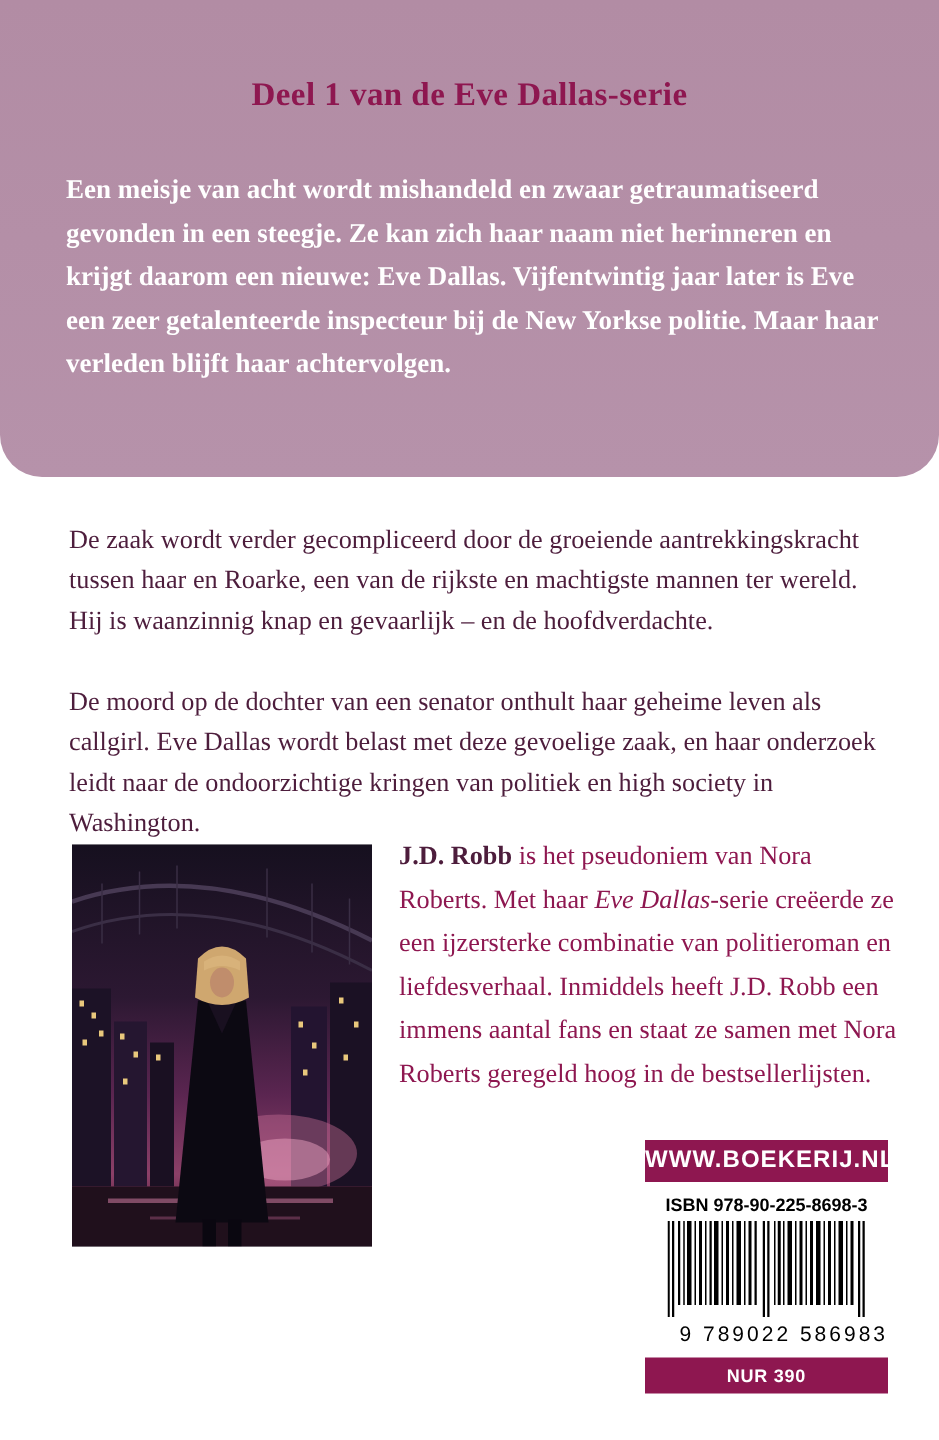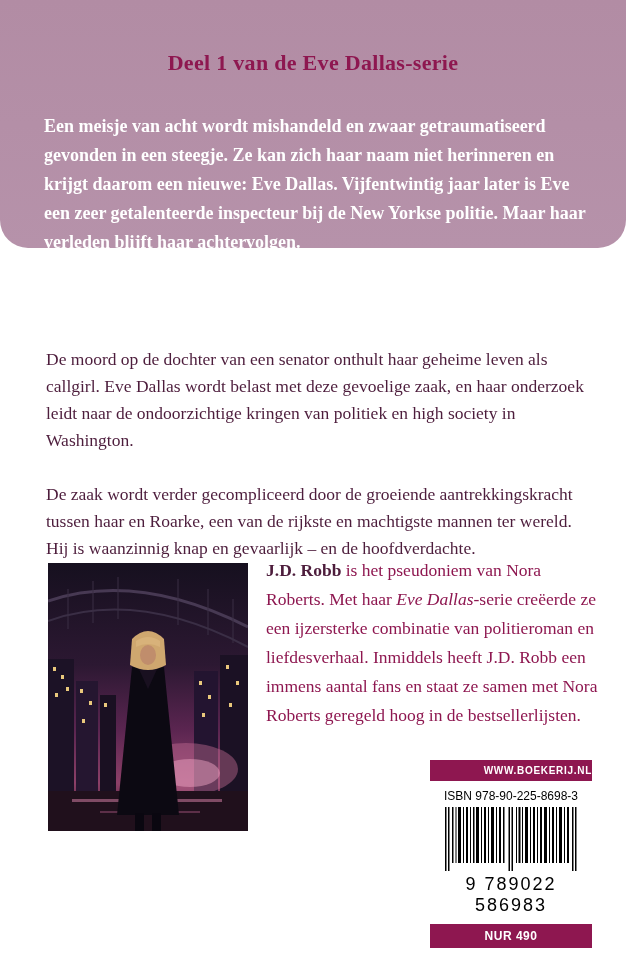--- a/index.html
+++ b/index.html
@@ -1,20 +1,20 @@
 <!DOCTYPE html>
 <html style="--mauve: #b28ca4; --maroon: #8e1750; --dark-plum: #4d1d3c;"><head>
 <meta charset="utf-8">
 <style>
   * { margin:0; padding:0; box-sizing:border-box; }
   html,body { background:#ffffff; }
   body { font-family:"Liberation Serif", serif; }
   .page { position:relative; width:626px; height:960px; background:#ffffff; margin:0 auto; overflow:hidden; }
 
-  .top-block { position:absolute; top:0; left:0; width:626px; height:248px;
+  .top-block { position:absolute; top:0; left:0; width:626px; height:318px;
     background:linear-gradient(180deg, var(--mauve,#b28ca4) 0%, #b692aa 100%);
     border-radius:0 0 28px 28px; }
   .series-title { position:absolute; top:50px; left:0; width:100%; text-align:center;
     font-size:22px; font-weight:bold; color:var(--maroon,#8e1750); letter-spacing:0.3px; }
   .intro { position:absolute; top:112px; left:44px; right:40px; color:#ffffff;
     font-weight:bold; font-size:18px; line-height:29px; }
 
   .synopsis { position:absolute; top:346px; left:46px; right:40px;
     color:var(--dark-plum,#4d1d3c); font-size:17.5px; line-height:27px; }
   .synopsis p + p { margin-top:27px; }
@@ -22,39 +22,39 @@
   .author-row { position:absolute; top:563px; left:48px; display:flex; gap:18px;justify-content:space-between; }
   .photo { width:200px; height:268px; flex:0 0 auto; background:#14101c; overflow:hidden; }
   .photo svg { display:block; }
   .bio { width:332px; font-size:17.5px; line-height:29px; color:var(--maroon,#8e1750); margin-top:-7px; }
   .bio .author-name { font-weight:bold; color:var(--dark-plum,#4d1d3c); }
   .bio .italic { font-style:italic; }
 
   .barcode-block { position:absolute; top:760px; left:430px; width:162px;
     font-family:"Liberation Sans", sans-serif; }
   .mbar { background:var(--maroon,#8e1750); color:#ffffff; text-align:center; font-weight:bold; }
-  .website-bar { font-size:10px; letter-spacing:0.7px; padding:5px 0; margin-bottom:3px;text-align:right; }
+  .website-bar { font-size:16px; letter-spacing:0.7px; padding:5px 0; margin-bottom:3px; }
   .nur-bar { font-size:12px; letter-spacing:0.5px; padding:5px 0; margin-top:3px; }
-  .isbn { text-align:center; font-weight:normal; color:#000000; font-size:12px; padding:5px 0 4px; }
+  .isbn { text-align:center; font-weight:bold; color:#000000; font-size:12px; padding:5px 0 4px; }
   .bars { display:block; margin:0 auto; }
-  .ean { text-align:center; font-size:18px; letter-spacing:2px; color:#000000; padding:1px 0 5px; }
+  .ean { text-align:right; font-size:14px; letter-spacing:2px; color:#000000; padding:1px 0 5px; }
 </style>
 </head>
 <body>
 
 <div class="page">
 
   <div class="top-block">
     <h1 class="series-title">Deel 1 van de Eve Dallas-serie</h1>
     <p class="intro">Een meisje van acht wordt mishandeld en zwaar getraumatiseerd gevonden in een steegje. Ze kan zich haar naam niet herinneren en krijgt daarom een nieuwe: Eve Dallas. Vijfentwintig jaar later is Eve een zeer getalenteerde inspecteur bij de New Yorkse politie. Maar haar verleden blijft haar achtervolgen.</p>
   </div>
 
   <div class="synopsis">
+    <p>De zaak wordt verder gecompliceerd door de groeiende aantrekkingskracht tussen haar en Roarke, een van de rijkste en machtigste mannen ter wereld. Hij is waanzinnig knap en gevaarlijk – en de hoofdverdachte.</p>
     <p>De moord op de dochter van een senator onthult haar geheime leven als callgirl. Eve Dallas wordt belast met deze gevoelige zaak, en haar onderzoek leidt naar de ondoorzichtige kringen van politiek en high society in Washington.</p>
-    <p>De zaak wordt verder gecompliceerd door de groeiende aantrekkingskracht tussen haar en Roarke, een van de rijkste en machtigste mannen ter wereld. Hij is waanzinnig knap en gevaarlijk – en de hoofdverdachte.</p>
   </div>
 
   <div class="author-row">
     <div class="photo">
       <svg viewBox="0 0 200 268" width="200" height="268" preserveAspectRatio="none" role="img" aria-label="author photo">
         <defs>
           <linearGradient id="pbg" x1="0" y1="0" x2="0" y2="1">
             <stop offset="0" stop-color="#16101f"></stop>
             <stop offset="0.38" stop-color="#2c1832"></stop>
             <stop offset="0.62" stop-color="#5a2550"></stop>
@@ -151,16 +151,16 @@
             <rect x="111" y="0" width="1" height="56"></rect>
           <rect x="114" y="0" width="3" height="56"></rect>
             <rect x="119" y="0" width="1" height="56"></rect>
           <rect x="122" y="0" width="2" height="56"></rect>
           <rect x="127" y="0" width="1.5" height="64"></rect>
             <rect x="130" y="0" width="1.5" height="64"></rect>
         </g>
       </svg>
       <div class="ean">9 789022 586983</div>
     </div>
-    <div class="mbar nur-bar">NUR 490</div>
+    <div class="mbar nur-bar">NUR 390</div>
   </div>
 
 </div>
 
 </body></html>

